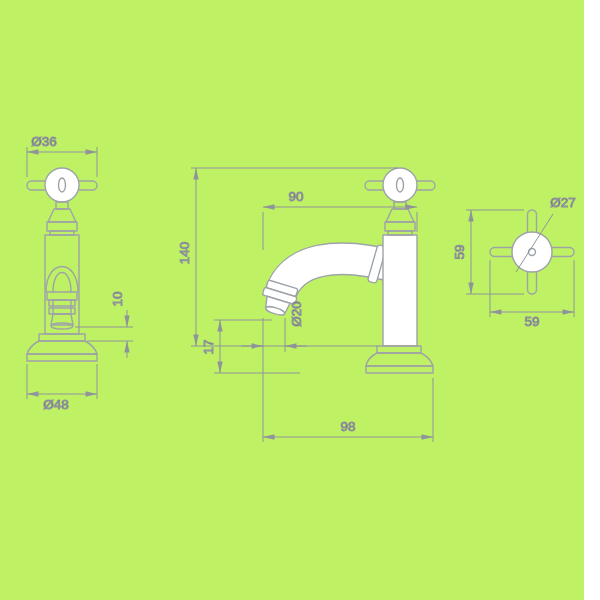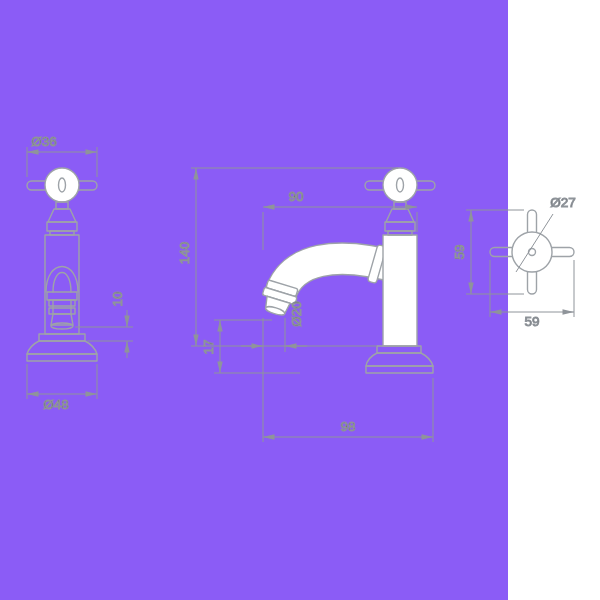--- a/index.html
+++ b/index.html
@@ -1,16 +1,16 @@
 <!DOCTYPE html>
 <html><head>
 <meta charset="utf-8">
 <style>
   html,body{margin:0;padding:0;background:#ffffff;}
-  .canvas{width:508px;height:600px;background:#8b5cf6;position:relative;font-family:"Liberation Sans",sans-serif;}
+  .canvas{width:584px;height:600px;background:#bef264;position:relative;font-family:"Liberation Sans",sans-serif;}
   svg{display:block;}
   .geo{fill:none;stroke:#9ea3a8;stroke-width:1.4;stroke-linejoin:round;stroke-linecap:round;}
   .solid{fill:#ffffff;stroke:#9ea3a8;stroke-width:1.4;stroke-linejoin:round;}
   .tube-o{fill:none;stroke:#9ea3a8;stroke-width:33;stroke-linecap:butt;}
   .tube-i{fill:none;stroke:#ffffff;stroke-width:30.2;stroke-linecap:butt;}
   .dl{stroke:#8f949a;stroke-width:1;fill:none;}
   .dt{font-family:"Liberation Sans",sans-serif;font-size:13.5px;fill:#4a4d50;text-anchor:middle;}
 </style>
 </head>
 <body>

